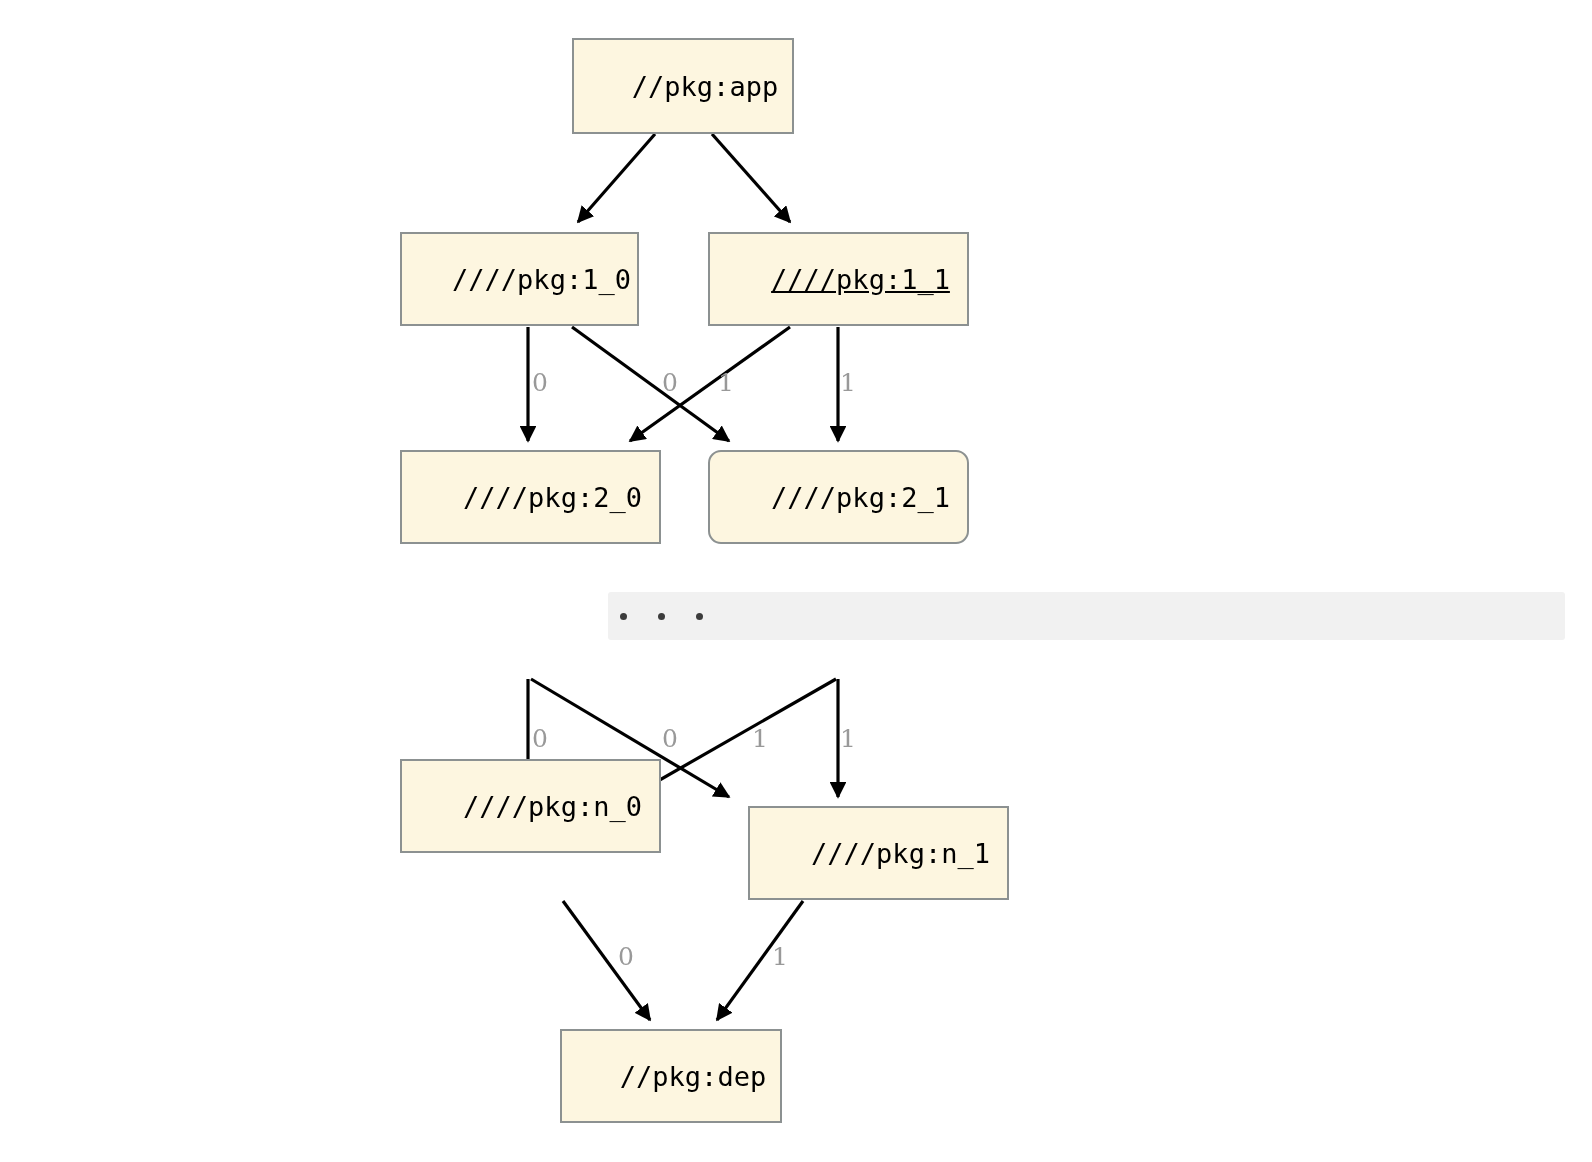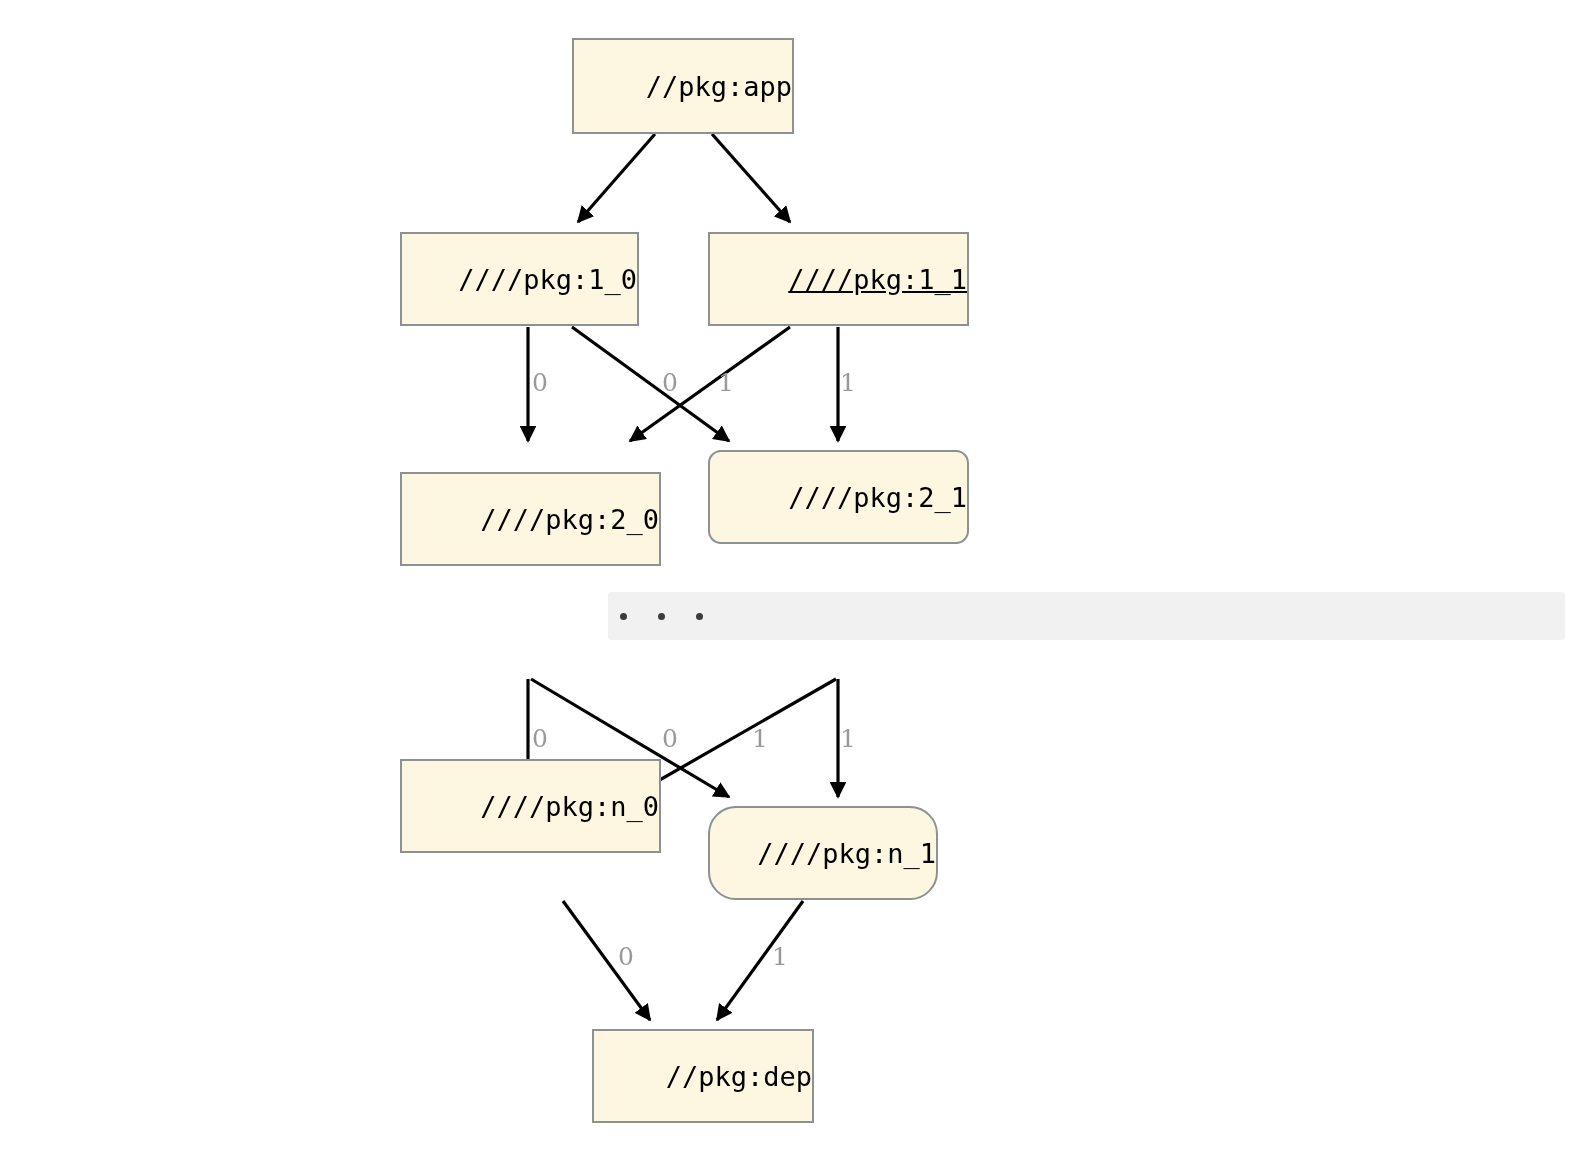--- a/index.html
+++ b/index.html
@@ -29,21 +29,21 @@
     height: 1162px;
     display: block;
   }
   .node-box {
     position: absolute;
     box-sizing: border-box;
     background: #fdf6e0;
     border: 2px solid #8c9191;
     display: flex;
     align-items: center;
-    justify-content: flex-end;
+    justify-content: center;
     padding-left: 44px;
   }
   .node-label {
     font-family: "DejaVu Sans Mono", "Liberation Mono", monospace;
     font-size: 27px;
     color: #000000;
     letter-spacing: 0px;
     white-space: nowrap;
   }
   .ellipsis-band {
@@ -115,37 +115,37 @@
   </div>
 
   <div class="node-box" style="left:400px; top:232px; width:239px; height:94px;">
     <span class="node-label">////pkg:1_0</span>
   </div>
 
   <div class="node-box" style="left:708px; top:232px; width:261px; height:94px;text-decoration:underline;">
     <span class="node-label">////pkg:1_1</span>
   </div>
 
-  <div class="node-box" style="left:400px; top:472px; width:261px; height:94px;">
+  <div class="node-box" style="left:400px; top:450px; width:261px; height:94px;">
     <span class="node-label">////pkg:2_0</span>
   </div>
 
   <div class="node-box" style="left:708px; top:450px; width:261px; height:94px;border-radius:13px;">
     <span class="node-label">////pkg:2_1</span>
   </div>
 
   <div class="node-box" style="left:400px; top:759px; width:261px; height:94px;">
     <span class="node-label">////pkg:n_0</span>
   </div>
 
-  <div class="node-box" style="left:708px; top:806px; width:230px; height:94px;border-radius:28px;">
+  <div class="node-box" style="left:748px; top:806px; width:261px; height:94px;">
     <span class="node-label">////pkg:n_1</span>
   </div>
 
-  <div class="node-box" style="left:592px; top:1029px; width:222px; height:94px;">
+  <div class="node-box" style="left:560px; top:1029px; width:222px; height:94px;">
     <span class="node-label">//pkg:dep</span>
   </div>
 
   <div class="ellipsis-band" style="left:608px; top:592px; width:957px; height:48px;"></div>
   <div class="ellipsis-dots" style="left:620px; top:613px;">
     <span class="dot"></span>
     <span class="dot"></span>
     <span class="dot"></span>
   </div>
 

